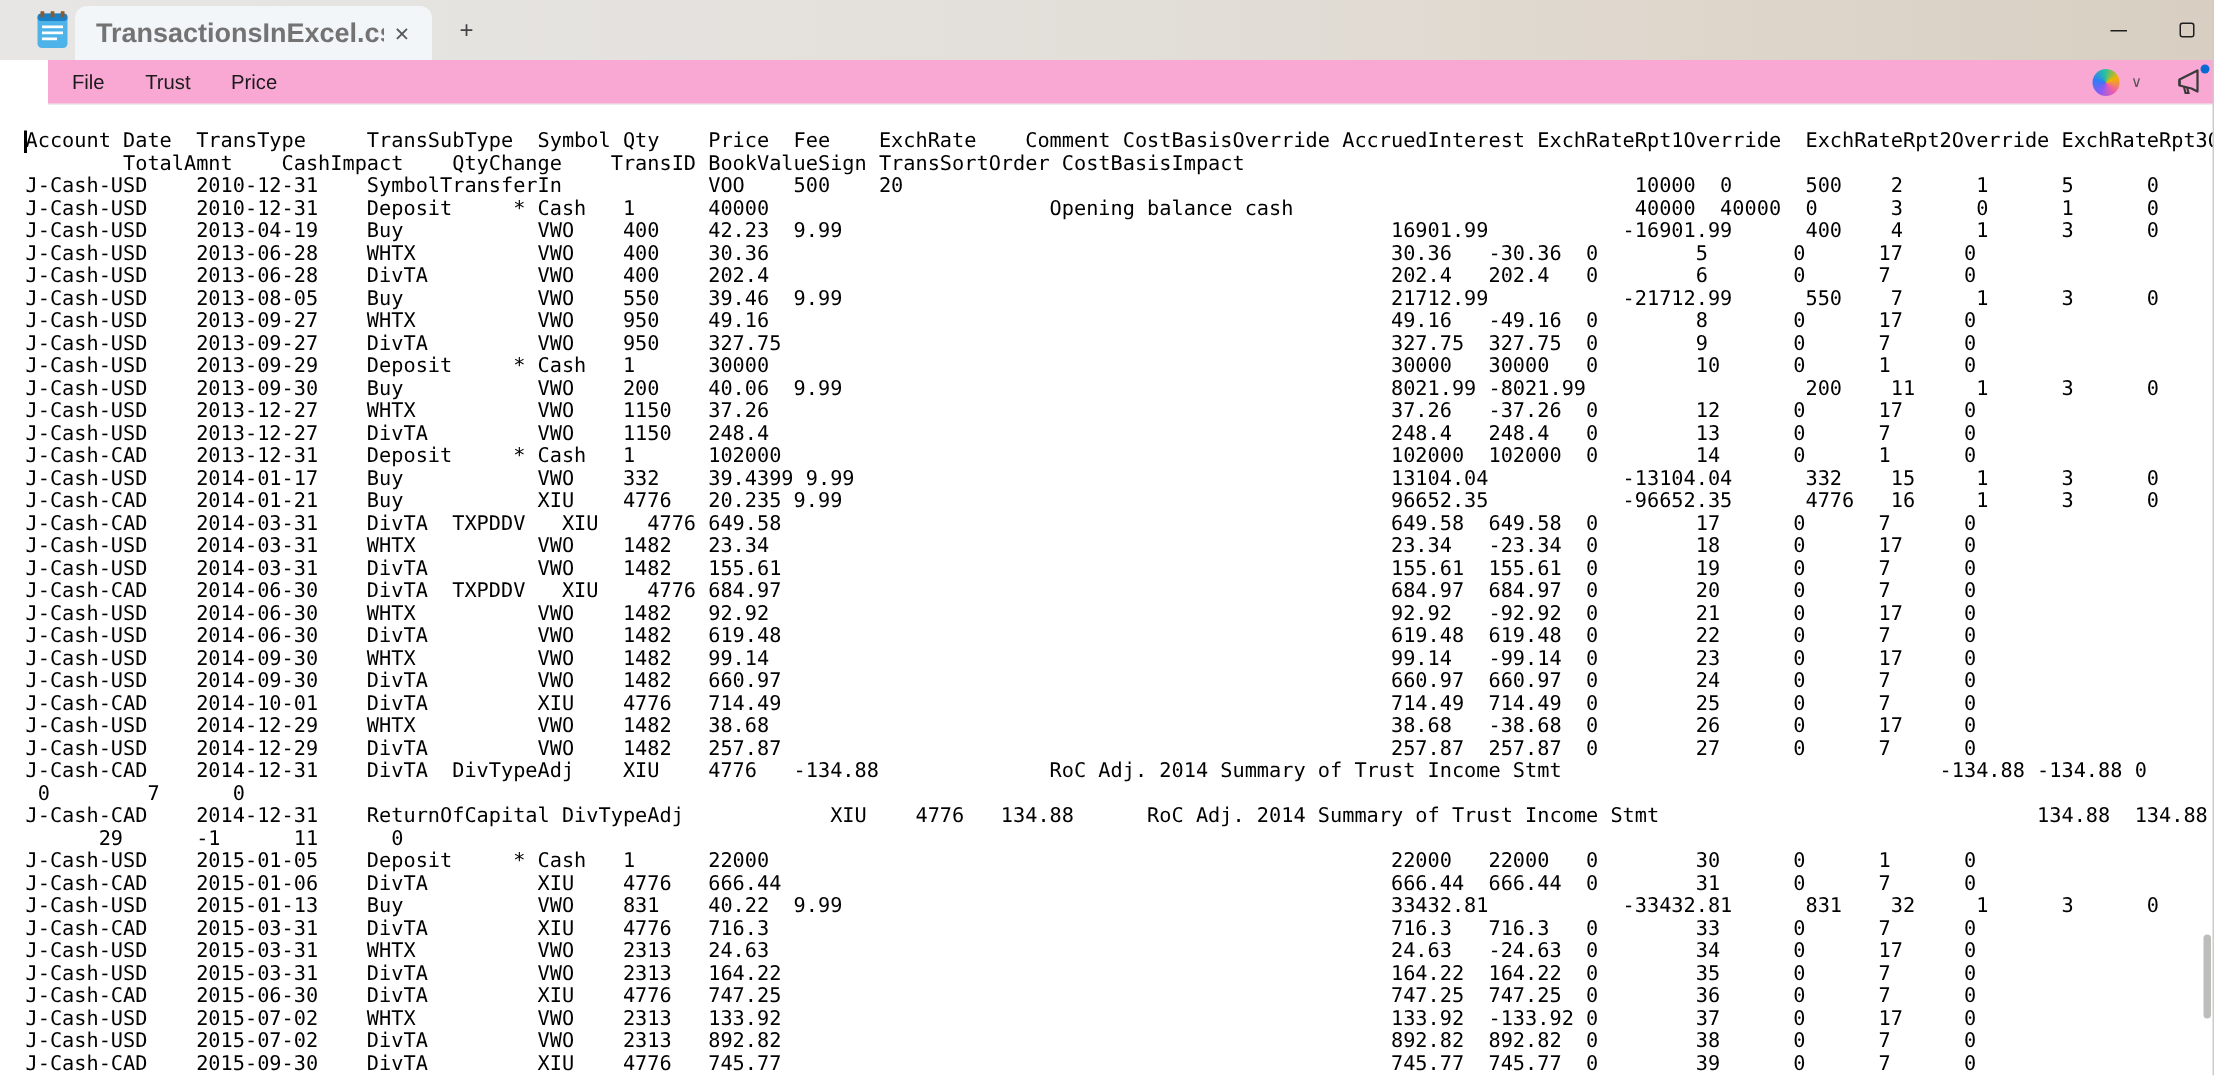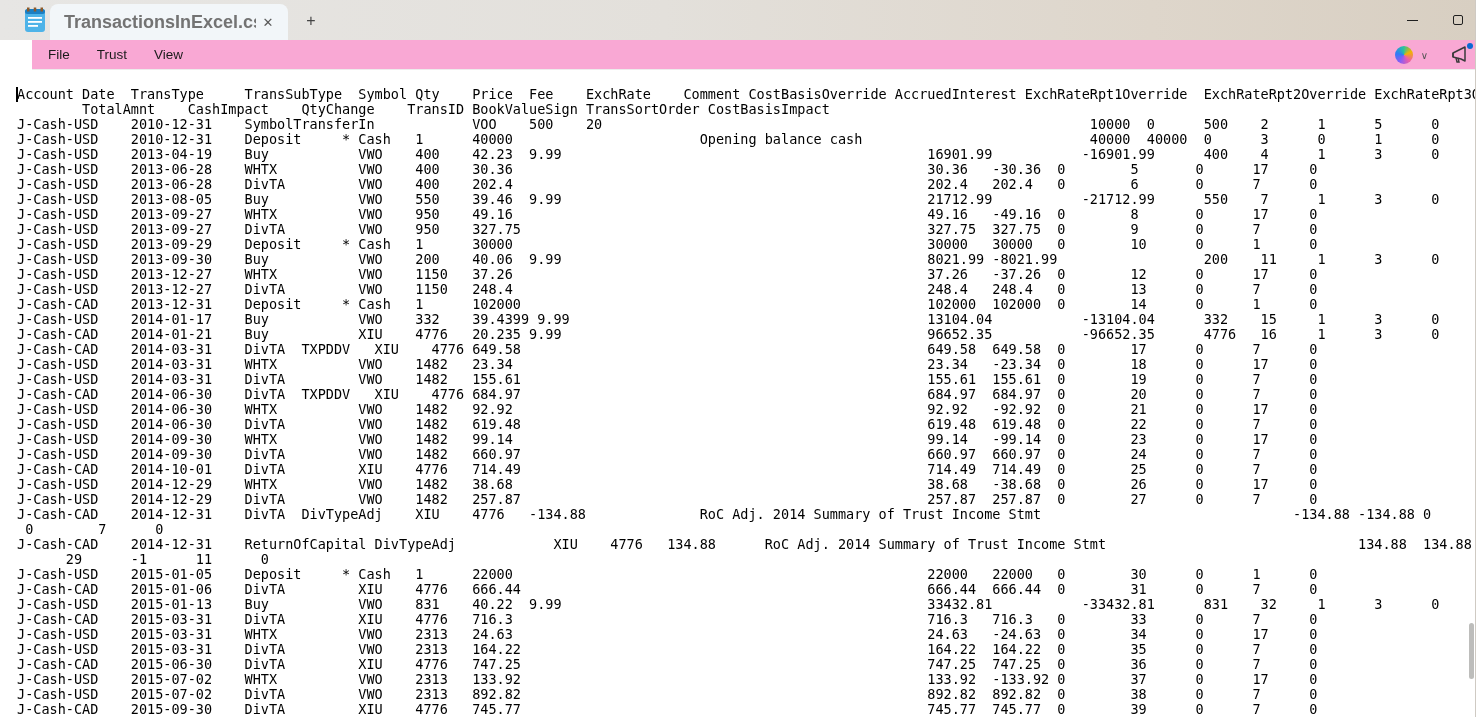--- a/index.html
+++ b/index.html
@@ -100,21 +100,21 @@
     <span class="glyph-min"></span>
   </div>
   <div class="win-btn btn-max">
     <span class="glyph-max"></span>
   </div>
 </div>
 
 <div class="menubar">
   <span class="menu-item">File</span>
   <span class="menu-item">Trust</span>
-  <span class="menu-item">View</span>
+  <span class="menu-item">Price</span>
   <div class="mb-icons">
     <div class="copilot-wrap">
       <span class="copilot"></span>
       <span class="chevron">∨</span>
     </div>
     <div class="megaphone-wrap">
       <svg width="22" height="20" viewBox="0 0 22 20">
         <path d="M3 8 L11 4 L15 2 L15 16 L11 14 L3 12 Z" fill="none" stroke="#3a3a3a" stroke-width="1.5" stroke-linejoin="round"></path>
         <path d="M3 8 L3 12" stroke="#3a3a3a" stroke-width="1.5"></path>
         <path d="M6 13 L7 17 L9 17 L8 13" fill="none" stroke="#3a3a3a" stroke-width="1.4"></path>

